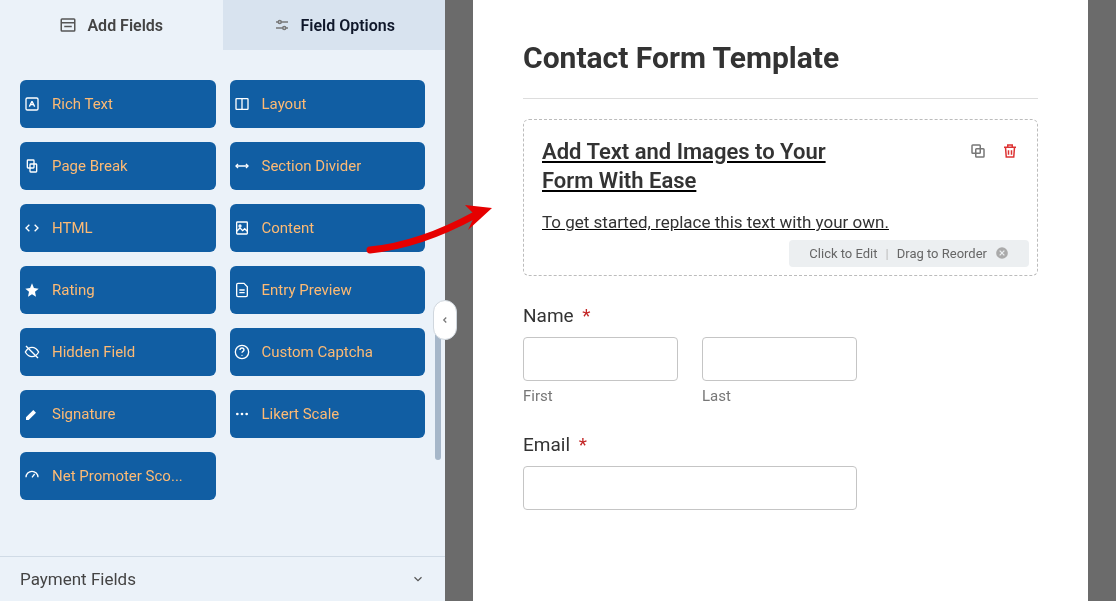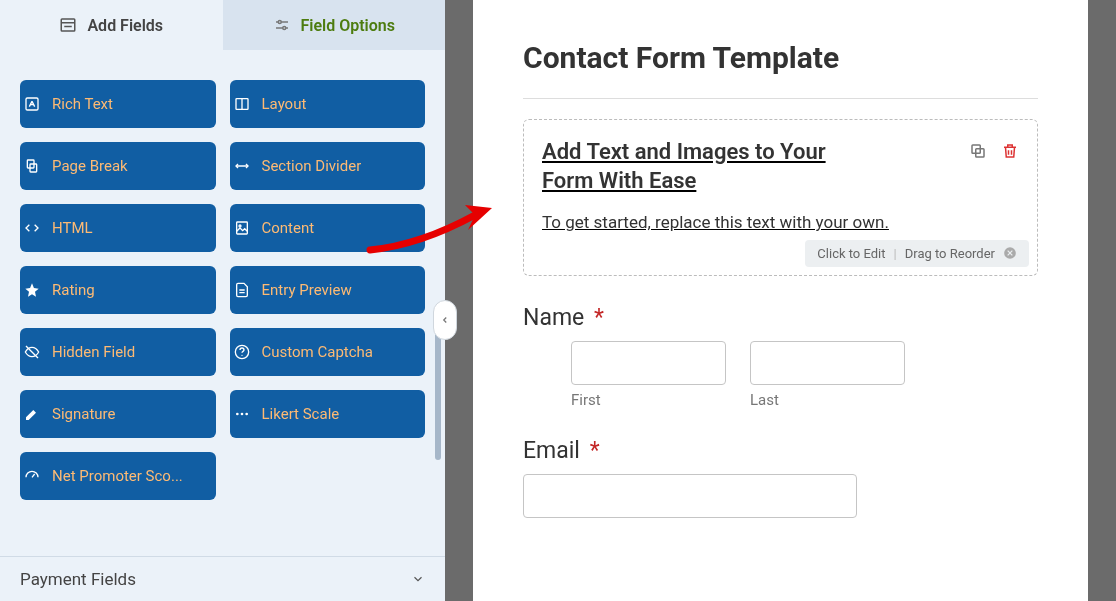--- a/index.html
+++ b/index.html
@@ -24,21 +24,21 @@
     flex: 1;
     display: flex;
     align-items: center;
     justify-content: center;
     gap: 10px;
     font-size: 16px;
     font-weight: 600;
     color: #444;
     cursor: pointer;
   }
-  .tab.inactive { background: #d8e3ef; color: #4d7c0f; }
+  .tab.inactive { background: #d8e3ef; color: #0f172a; }
   .tab svg { width: 18px; height: 18px; }
   .field-grid {
     display: grid;
     grid-template-columns: 1fr 1fr;
     gap: 14px;
     padding: 30px 20px 20px 20px;
   }
   .field-btn {
     background: #115ea3;
     color: #fdba74;
@@ -137,32 +137,32 @@
     color: #333;
     max-width: 360px;
     line-height: 1.4;
   }
   .edit-hint {
     position: absolute;
     bottom: 8px;
     right: 8px;
     background: #eceff1;
     border-radius: 4px;
-    padding: 6px 12px;
+    padding: 6px 20px;
     font-size: 13px;
     color: #666;
     display: flex;
     align-items: center;
     gap: 8px;
   }
   .edit-hint .divider { color: #bbb; }
   .form-field { margin-top: 28px; }
-  .field-label { font-size: 23px; color: #333; }
+  .field-label { font-size: 19px; color: #333; }
   .req { color: #c32626; margin-left: 4px; }
-  .name-inputs { display: flex; gap: 24px; margin-top: 10px; margin-left: 48px; }
+  .name-inputs { display: flex; gap: 24px; margin-top: 10px; }
   .name-col { display: flex; flex-direction: column; }
   .name-col input, .email-input {
     width: 155px;
     height: 44px;
     border: 1px solid #c5c5c5;
     border-radius: 4px;
     padding: 0 10px;
     font-size: 15px;
   }
   .sublabel { font-size: 15px; color: #777; margin-top: 6px; }

